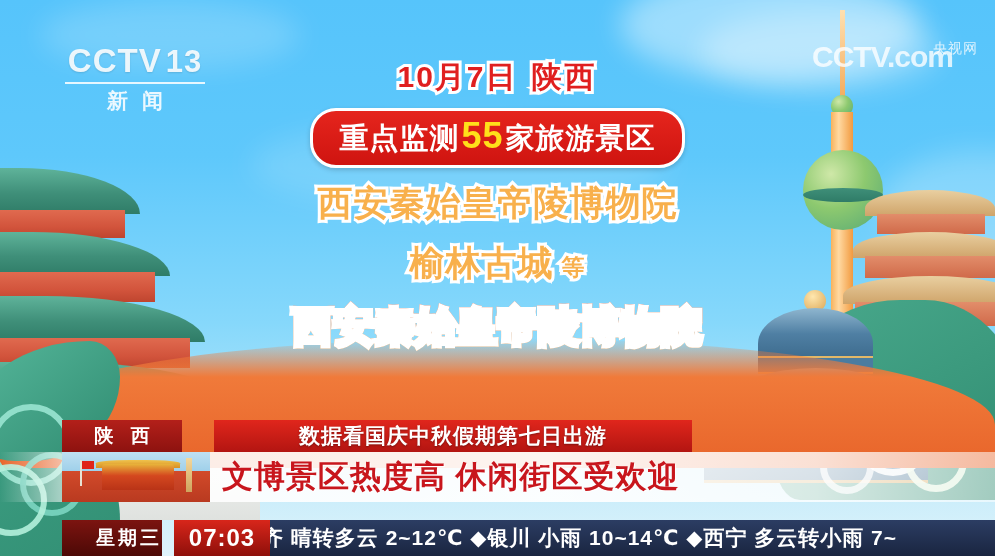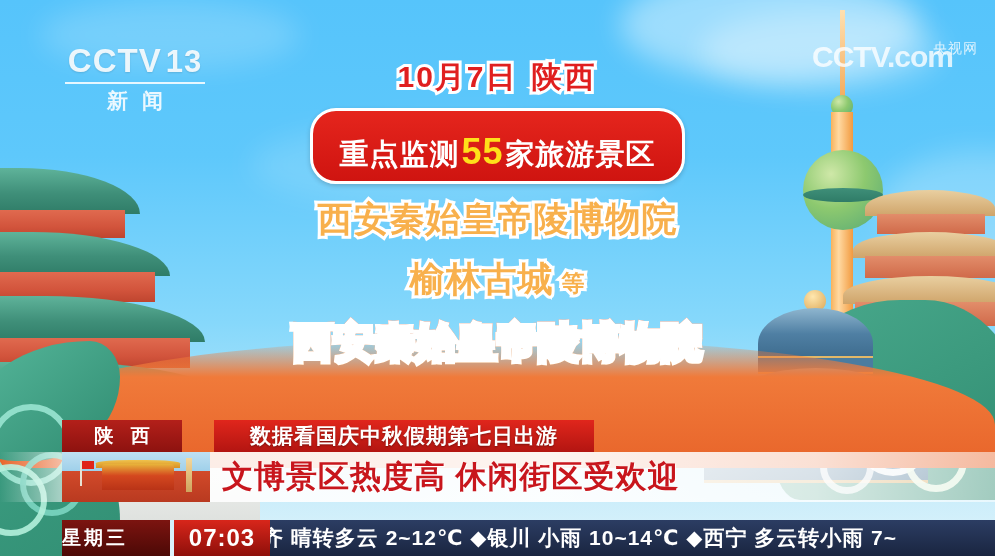--- a/index.html
+++ b/index.html
@@ -195,21 +195,21 @@
     display: inline-block;
   }
   .title-date .province { margin-left: 14px; letter-spacing: 3px; }
 
   .badge-wrap { margin-top: 6px; }
   .badge {
     display: inline-block;
     background: linear-gradient(180deg, #e5251d 0%, #cf1410 100%);
     border: 3px solid #ffffff;
     border-radius: 26px;
-    padding: 20px 26px 6px 26px;
+    padding: 4px 26px 6px 26px;
     color: #ffffff;
     font-size: 29px;
     font-weight: bold;
     letter-spacing: 1px;
     box-shadow: 0 2px 5px rgba(0,0,0,0.18);
   }
   .badge .hl { color: #ffe01a; font-size: 36px; padding: 0 2px; }
 
   .scenic-line {
     font-size: 35px; font-weight: bold;
@@ -242,21 +242,21 @@
 
   .tag-row { position: absolute; left: 62px; top: 0px; height: 32px; }
   .region-tag {
     position: absolute; left: 0; top: 0; width: 120px; height: 32px;
     background: linear-gradient(180deg, #b3201a 0%, #8d120f 100%);
     color: #ffffff; font-size: 19px; font-weight: bold;
     line-height: 32px; text-align: center; letter-spacing: 6px;
     text-indent: 6px;
   }
   .topic-bar {
-    position: absolute; left: 152px; top: 0; width: 380px; height: 32px;
+    position: absolute; left: 152px; top: 0; width: 478px; height: 32px;
     background: linear-gradient(180deg, #e0261c 0%, #b31511 100%);
     color: #ffffff; font-size: 21px; font-weight: bold;
     line-height: 32px; text-align: center; letter-spacing: 1px;
     text-shadow: 0 1px 2px rgba(0,0,0,0.35);
   }
   .headline-bar {
     position: absolute; left: 0; right: 0; top: 32px; height: 50px;
     background: linear-gradient(90deg, rgba(255,255,255,0.0) 0%, rgba(255,255,255,0.55) 6%, rgba(255,255,255,0.88) 16%, rgba(255,255,255,0.93) 55%, rgba(255,255,255,0.80) 82%, rgba(255,255,255,0.55) 100%);
   }
   .thumb {
@@ -287,24 +287,24 @@
   .headline-text {
     position: absolute; left: 222px; top: 36px;
     font-size: 31px; font-weight: bold; color: #c8161d;
     letter-spacing: 1px; line-height: 42px;
     text-shadow: 1px 1px 0 rgba(255,255,255,0.9);
   }
 
   
   .ticker { position: absolute; left: 0; right: 0; bottom: 0; height: 36px; }
   .ticker-day {
-    position: absolute; left: 62px; top: 0; width: 108px; height: 36px;
+    position: absolute; left: 62px; top: 0; width: 100px; height: 36px;
     background: linear-gradient(180deg, #7c1410 0%, #4c0906 100%);
     color: #ffffff; font-size: 19px; font-weight: bold;
-    line-height: 36px; text-align: left; letter-spacing: 3px;
+    line-height: 36px; text-align: right; letter-spacing: 3px;
   }
   .ticker-time {
     position: absolute; left: 174px; top: 0; width: 96px; height: 36px;
     background: linear-gradient(180deg, #d8261b 0%, #8e0f0a 100%);
     color: #ffffff; font-size: 24px; font-weight: bold;
     line-height: 36px; text-align: center; letter-spacing: 1px;
   }
   .ticker-feed {
     position: absolute; left: 270px; right: 0; top: 0; height: 36px;
     background: linear-gradient(180deg, #2c3d63 0%, #1a2540 100%);

